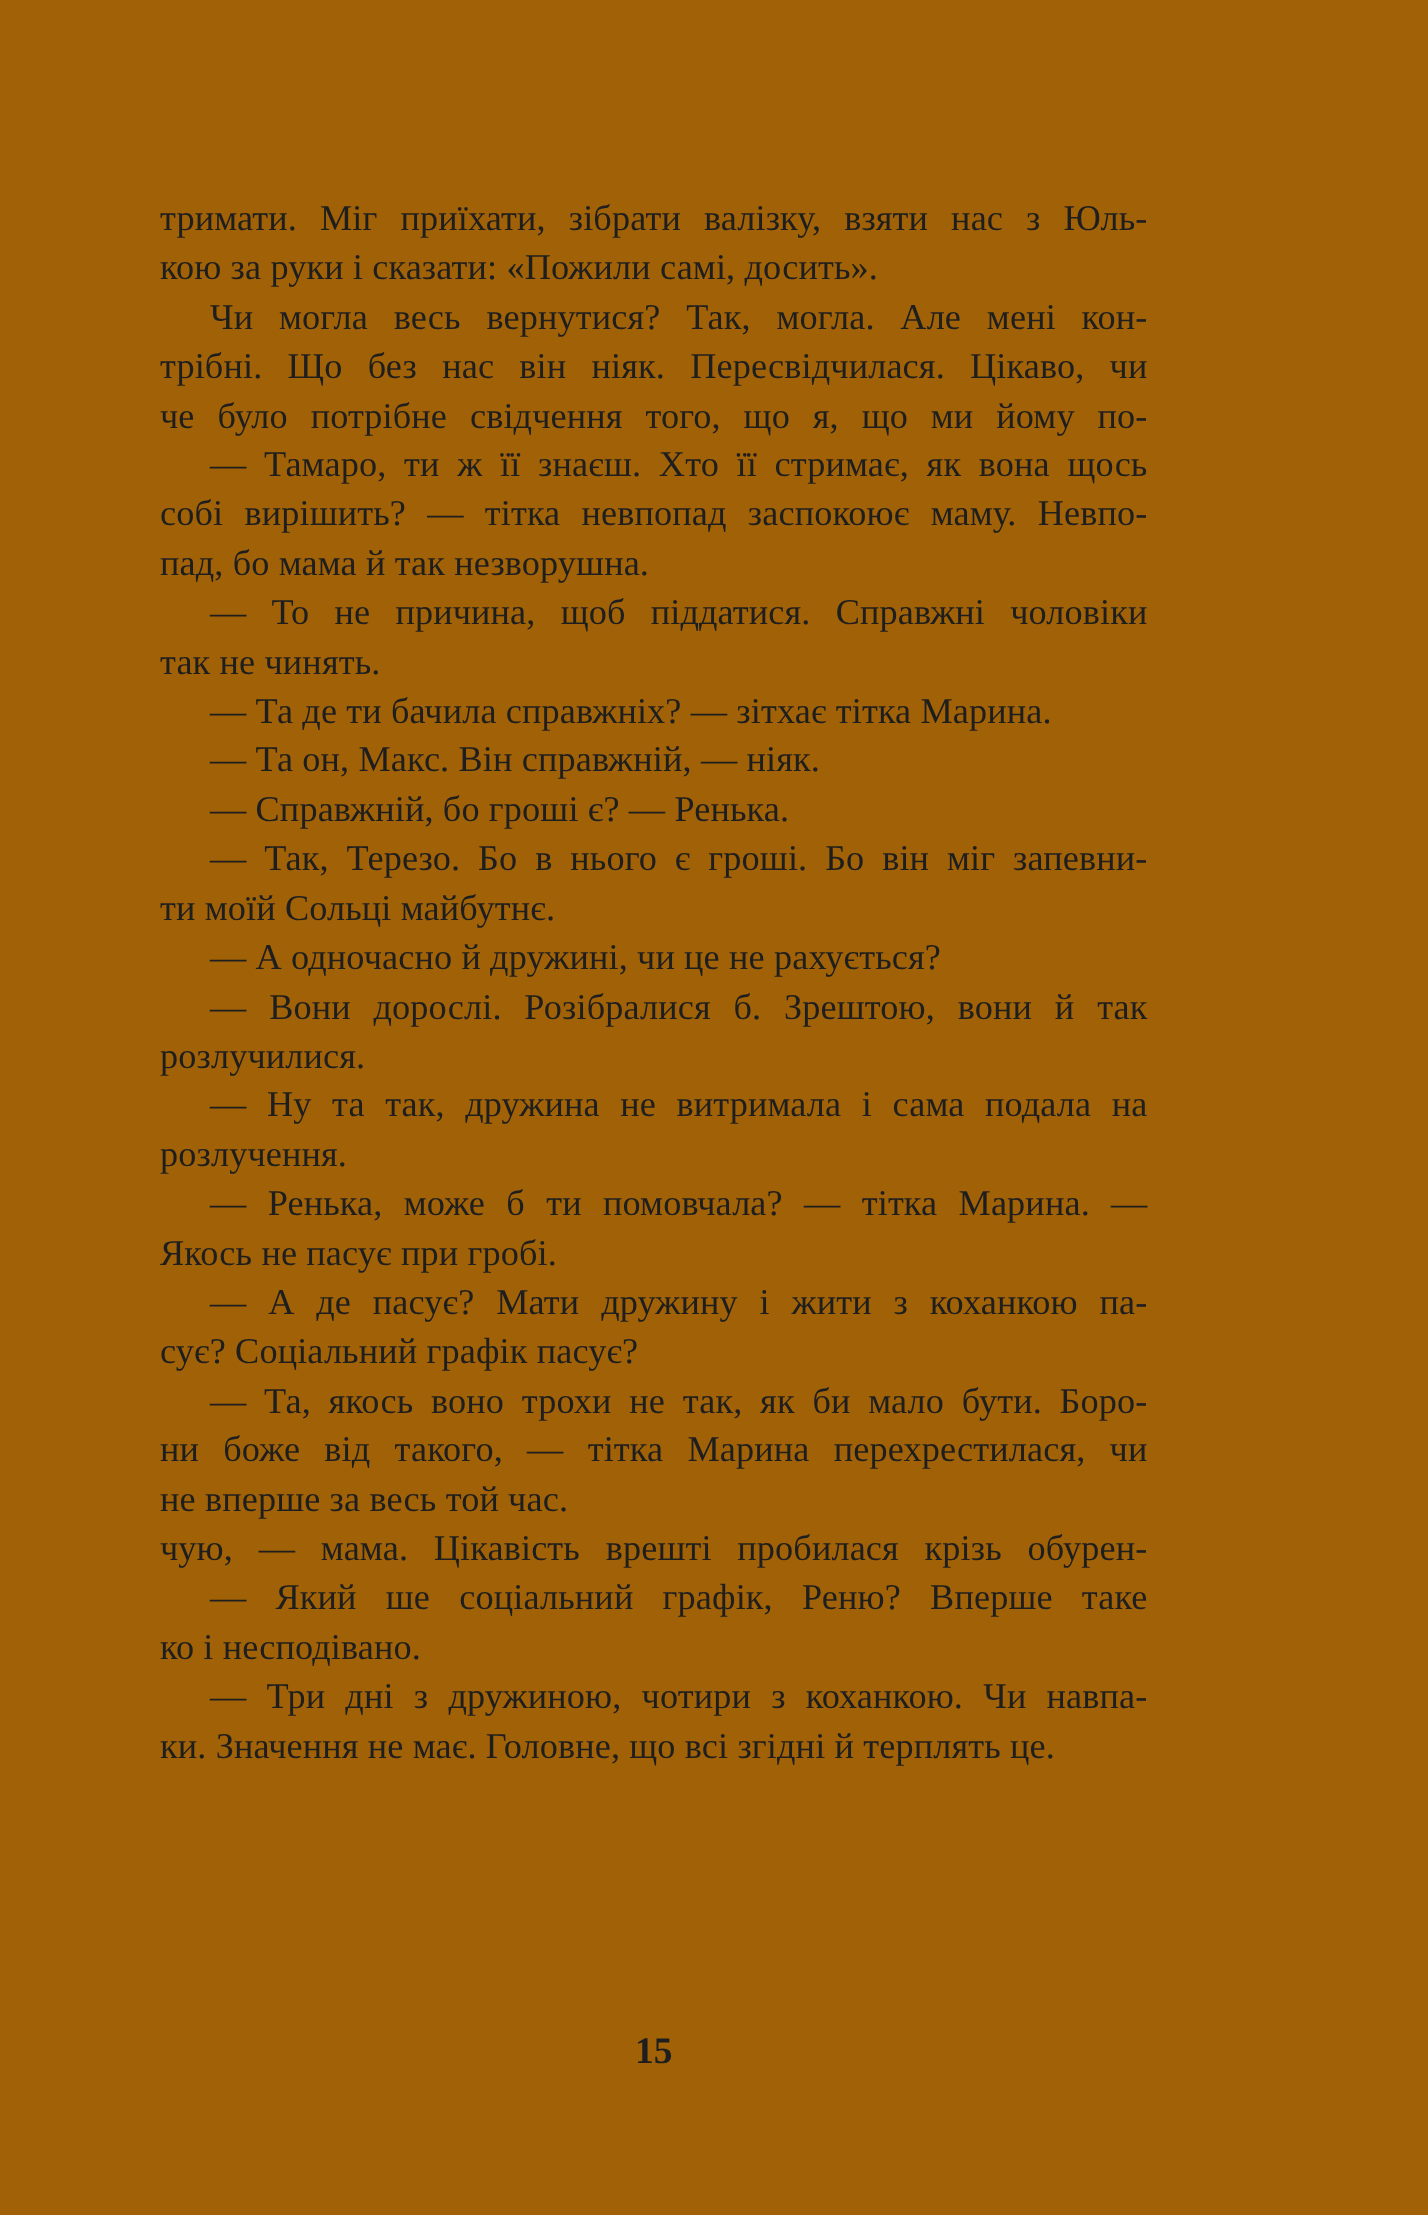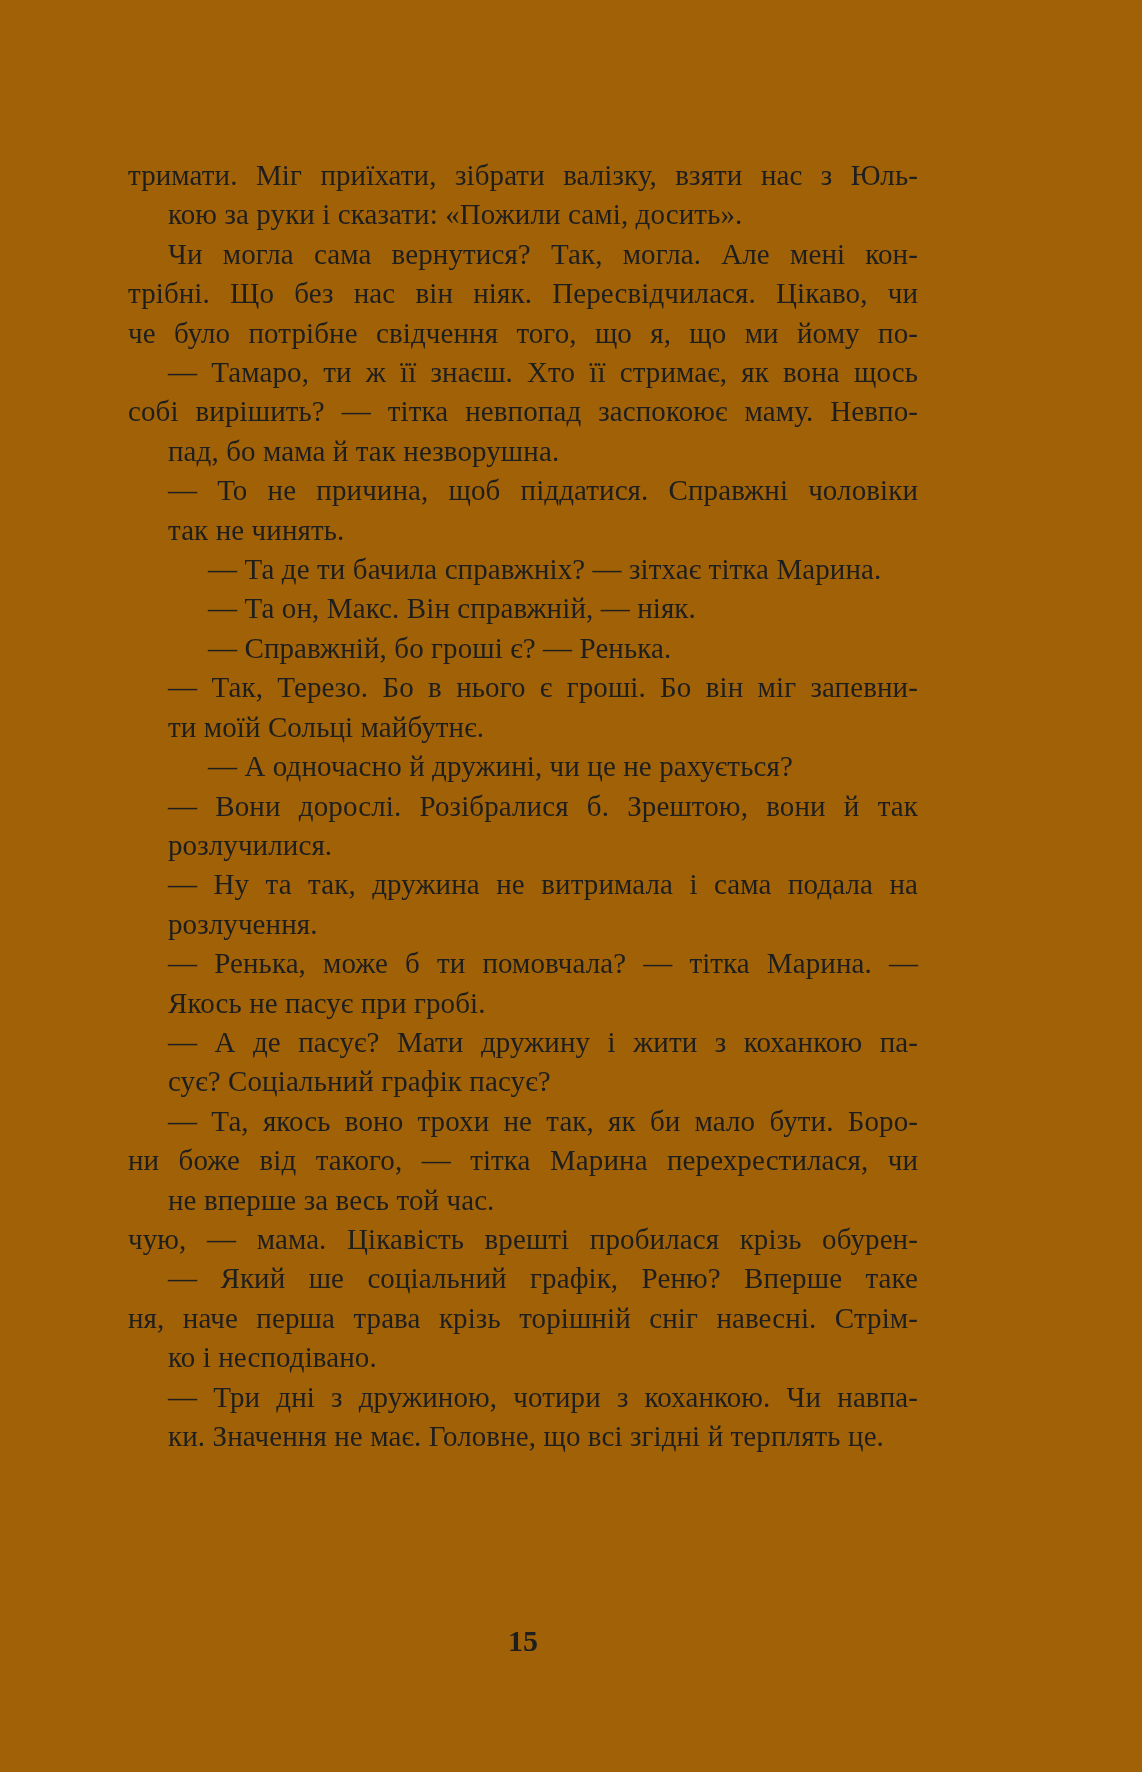--- a/index.html
+++ b/index.html
@@ -29,21 +29,20 @@
   .line {
     font-size: 29px;
     line-height: 39.4px;
     text-align: justify;
     text-align-last: justify;
     white-space: normal;
     letter-spacing: 0.1px;
   }
   .line.para-last {
     text-align-last: left;
-    margin-left: 40px;
   }
   .line.indent {
     text-indent: 40px;
   }
   .page-number {
     position: absolute;
     left: 128px;
     top: 1596px;
     width: 790px;
     text-align: center;
@@ -54,21 +53,21 @@
     margin-top: 27px;
   }
 </style>
 </head>
 <body>
 
 <div class="page">
   <div class="text-block" id="text-block">
       <div class="line">тримати. Міг приїхати, зібрати валізку, взяти нас з Юль-</div>
       <div class="line para-last">кою за руки і сказати: «Пожили самі, досить».</div>
-      <div class="line indent">Чи могла сама вернутися? Так, могла. Але мені кон-</div>
+      <div class="line indent">Чи могла весь вернутися? Так, могла. Але мені кон-</div>
       <div class="line">трібні. Що без нас він ніяк. Пересвідчилася. Цікаво, чи</div>
       <div class="line">че було потрібне свідчення того, що я, що ми йому по-</div>
       <div class="line indent">— Тамаро, ти ж її знаєш. Хто її стримає, як вона щось</div>
       <div class="line">собі вирішить? — тітка невпопад заспокоює маму. Невпо-</div>
       <div class="line para-last">пад, бо мама й так незворушна.</div>
       <div class="line indent">— То не причина, щоб піддатися. Справжні чоловіки</div>
       <div class="line para-last">так не чинять.</div>
       <div class="line indent para-last">— Та де ти бачила справжніх? — зітхає тітка Марина.</div>
       <div class="line indent para-last">— Та он, Макс. Він справжній, — ніяк.</div>
       <div class="line indent para-last">— Справжній, бо гроші є? — Ренька.</div>
@@ -81,19 +80,18 @@
       <div class="line para-last">розлучення.</div>
       <div class="line indent">— Ренька, може б ти помовчала? — тітка Марина. —</div>
       <div class="line para-last">Якось не пасує при гробі.</div>
       <div class="line indent">— А де пасує? Мати дружину і жити з коханкою па-</div>
       <div class="line para-last">сує? Соціальний графік пасує?</div>
       <div class="line indent">— Та, якось воно трохи не так, як би мало бути. Боро-</div>
       <div class="line">ни боже від такого, — тітка Марина перехрестилася, чи</div>
       <div class="line para-last">не вперше за весь той час.</div>
       <div class="line">чую, — мама. Цікавість врешті пробилася крізь обурен-</div>
       <div class="line indent">— Який ше соціальний графік, Реню? Вперше таке</div>
-      <div class="line">ня, наче перша трава крізь торішній сніг навесні. Стрім-</div>
       <div class="line para-last">ко і несподівано.</div>
       <div class="line indent">— Три дні з дружиною, чотири з коханкою. Чи навпа-</div>
       <div class="line para-last">ки. Значення не має. Головне, що всі згідні й терплять це.</div>
     </div>
   <div class="page-number">15</div>
 </div>
 
 </body></html>

